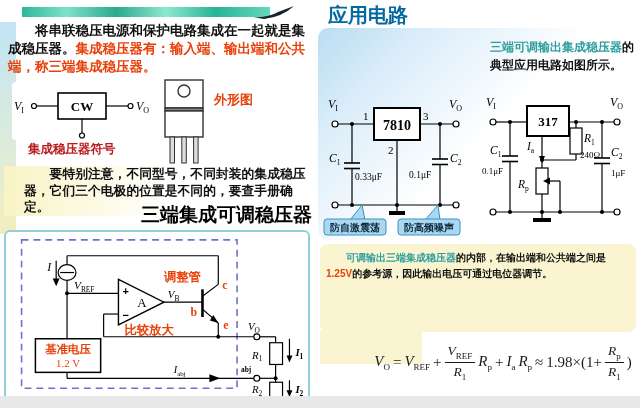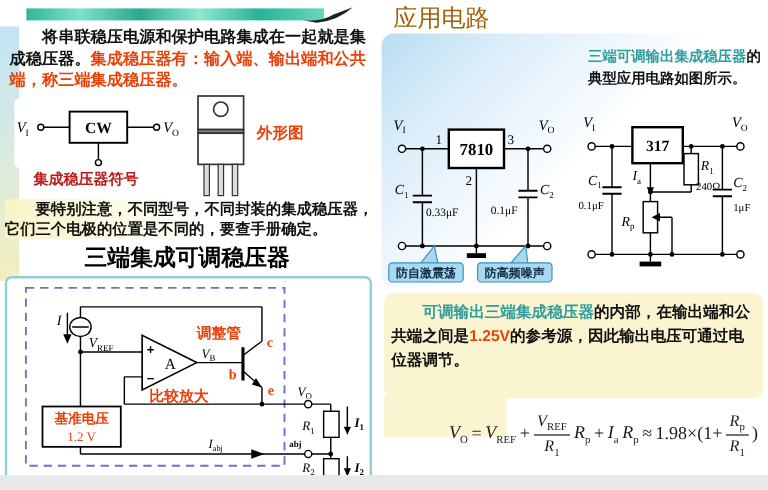--- a/index.html
+++ b/index.html
@@ -11,38 +11,38 @@
   .strip-left { left:0; top:22px; width:16px; height:212px;
     background:linear-gradient(180deg,#c2e4f5 0%, #dcebdc 55%, #f2efbe 100%); }
   .topbar { left:22px; top:7px; width:248px; height:10px;
     background:linear-gradient(90deg,#2db89a,#7fe0c8 18%,#2aa98f 38%,#8ee8d0 58%,#27b397 78%,#66d8bc); }
   .intro { left:8px; top:22px; width:304px; font-size:13.5px; font-weight:bold;
     line-height:1.35; text-indent:2em; color:#111; }
   .red-text { color:#e8420b; }
   .teal-text { color:#2f9e9e; }
   .cw-panel { left:12px; top:82px; width:140px; height:58px; background:#fff; border-radius:4px; }
   .cw-caption { left:28px; top:141px; font-size:12.5px; font-weight:bold; color:#b91c1c; }
-  .outline-label { left:214px; top:102px; font-size:13px; font-weight:bold; color:#e8420b; }
+  .outline-label { left:214px; top:91px; font-size:13px; font-weight:bold; color:#e8420b; }
   .note { left:4px; top:166px; width:308px; font-size:12.8px; font-weight:bold;
     line-height:1.3; text-indent:2em; color:#111;
-    background:linear-gradient(90deg,#f9f4c6 0%, rgba(255,255,255,0) 55%); }
-  .section-title { left:0; top:202px; width:312px; text-align:center;
+    background:linear-gradient(90deg,#f9f4c6 0%, rgba(255,255,255,0) 55%);padding-left:20px; }
+  .section-title { left:0; top:202px; width:312px; text-align:right;
     font-size:19px; font-weight:bold; color:#000; }
   .circuit-panel { left:4px; top:230px; width:306px; height:176px; background:#fff;
     border:2px solid #8fd0d8; border-radius:6px; }
   
-  .app-title { left:328px; top:2px; font-size:20px; font-weight:normal; color:#a16207; }
+  .app-title { left:328px; top:2px; font-size:20px; font-weight:bold; color:#0369a1; }
   .right-panel { left:318px; top:28px; width:320px; height:212px; border-radius:10px;
     background:linear-gradient(135deg,#b9ddf2 0%, #ddeefa 22%, #ffffff 52%); }
   .rp-text { font-size:12px; font-weight:bold; line-height:1.5; color:#111; }
   .fixed-text { left:332px; top:38px; width:152px; }
   .adj-text { left:490px; top:38px; width:150px; }
   .yellow-panel { left:320px; top:244px; width:316px; height:88px; background:#faf5d0; border-radius:8px; }
   .yellow-stub { left:320px; top:330px; width:102px; height:34px; background:#faf5d0; }
-  .right-note { left:326px; top:250px; width:306px; font-size:13px; font-weight:bold;
+  .right-note { left:326px; top:250px; width:306px; font-size:10px; font-weight:bold;
     line-height:1.55; text-indent:2em; color:#111; }
   
   .formula { left:372px; top:336px; width:262px; height:52px; display:flex;
     align-items:center; justify-content:center; gap:3px;
     font-family:"Liberation Serif", serif; font-style:italic; font-size:15px; color:#1a1a1a; }
   .formula sub { font-style:normal; font-size:9px; line-height:1; }
   .frac { display:inline-flex; flex-direction:column; align-items:center; font-size:13.5px; }
   .frac .num { padding:0 3px 1px 3px; border-bottom:1px solid #1a1a1a; }
   .frac .den { padding:1px 3px 0 3px; }
   .op { font-style:normal; }

